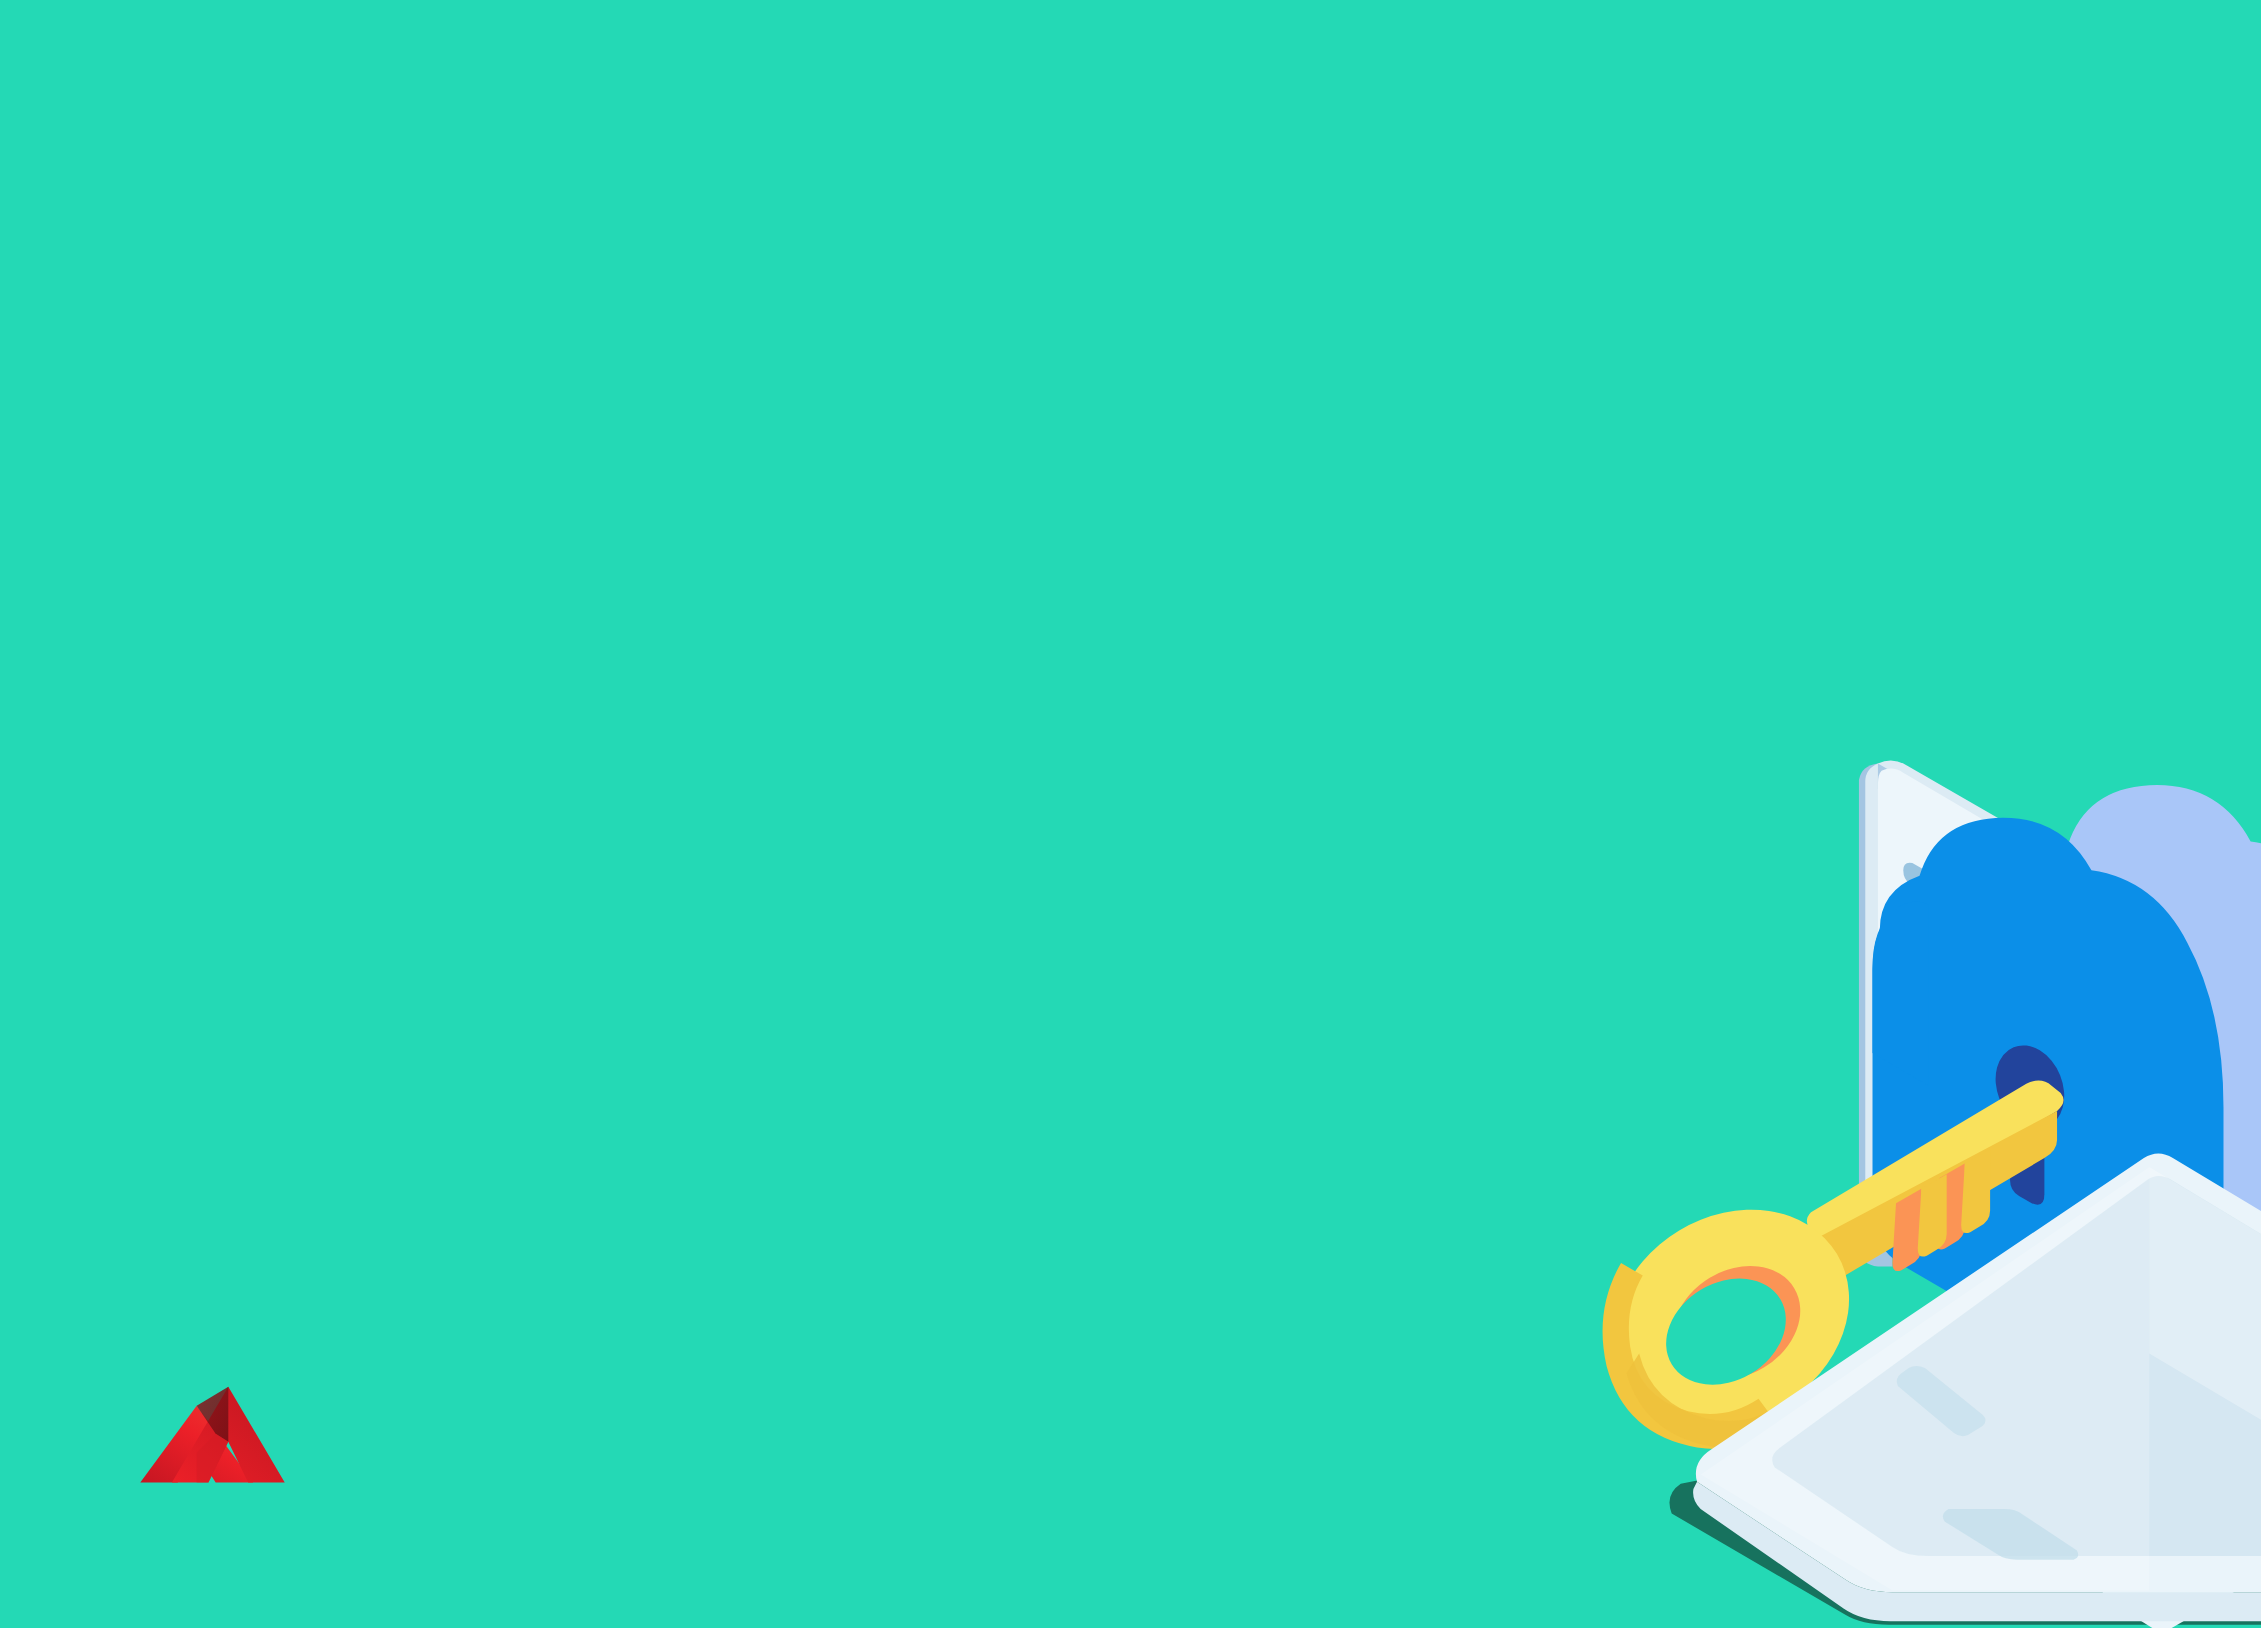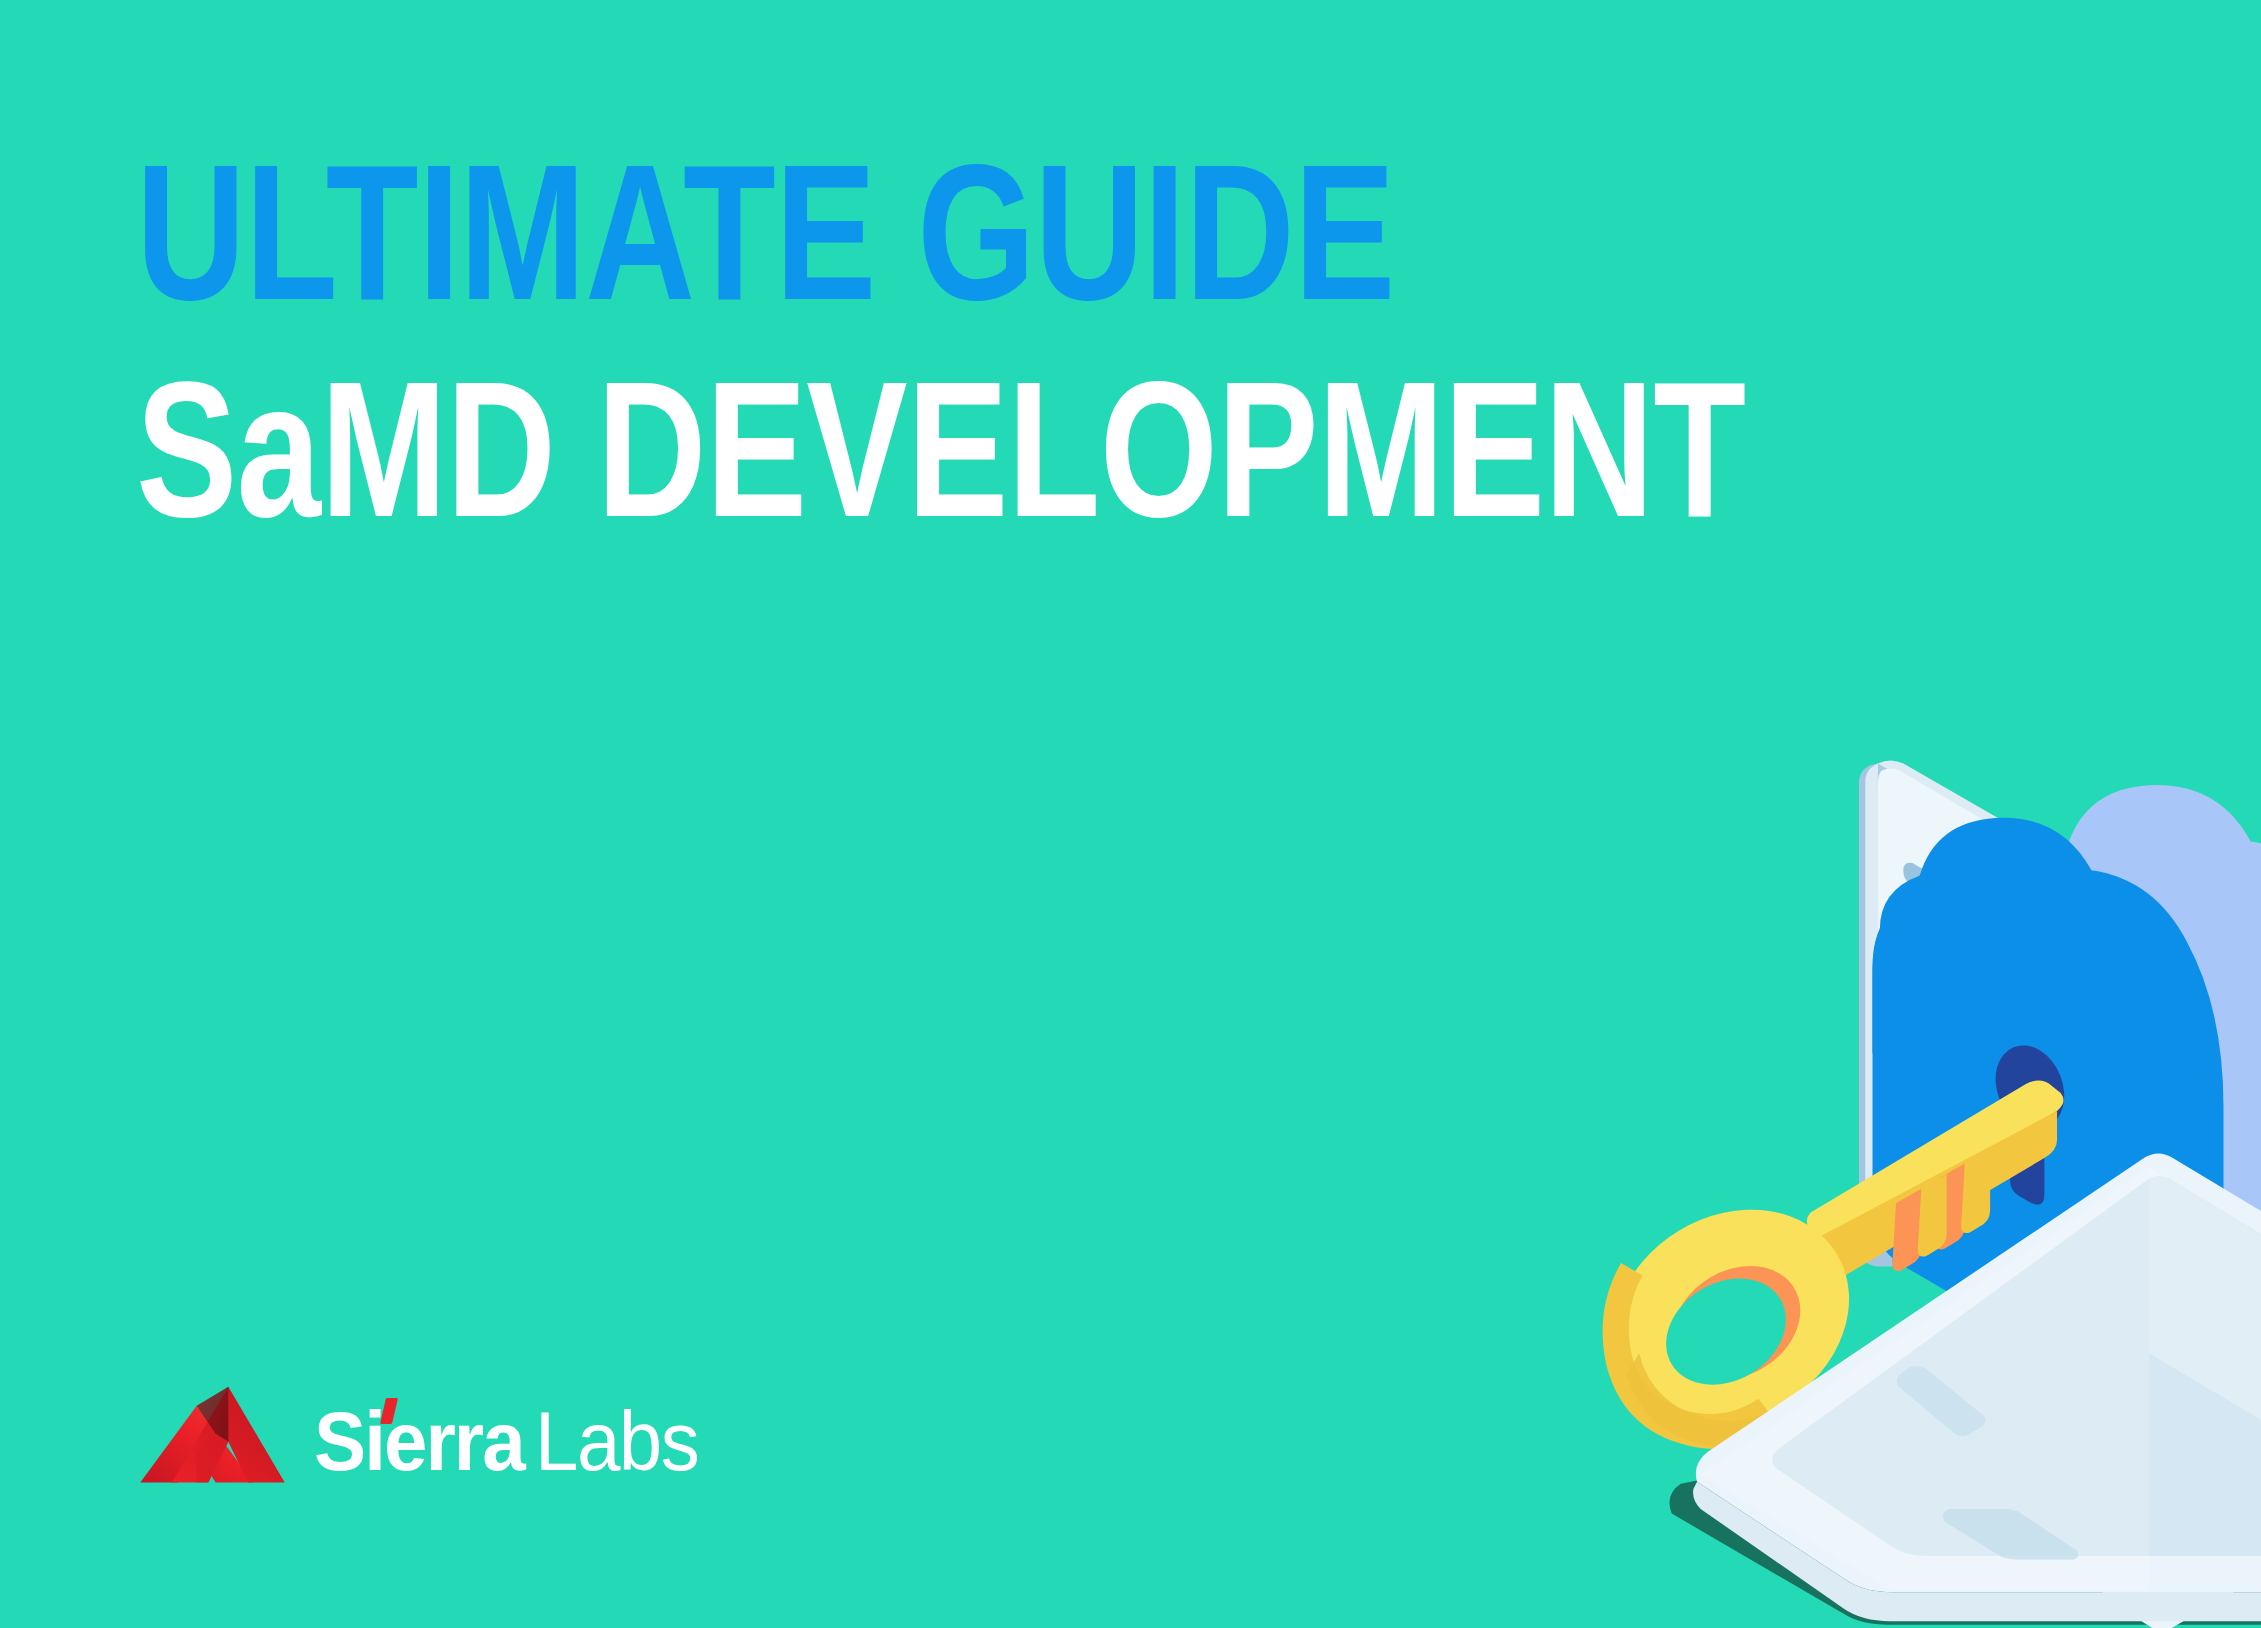--- a/index.html
+++ b/index.html
@@ -99,24 +99,20 @@
     width:1185px;
     height:1054px;
   }
   #illustration svg{display:block;width:100%;height:100%;}
 </style>
 </head>
 <body>
 
 <div id="banner" style="background: rgb(36, 217, 181);">
 
-  <div id="headline">
-    <div class="title-line" id="title-primary" style="color: rgb(13, 151, 236);">ULTIMATE GUIDE</div>
-    <div class="title-line" id="title-secondary" style="color: rgb(255, 255, 255);">SaMD DEVELOPMENT</div>
-  </div>
 
   <div id="logo">
     <svg id="logo-mark" viewBox="0 0 330 250">
       <defs>
         <linearGradient id="gL" x1="0" y1="1" x2="1" y2="0">
           <stop offset="0" stop-color="#C51622"></stop>
           <stop offset="0.55" stop-color="#EC2028"></stop>
           <stop offset="1" stop-color="#EF3B33"></stop>
         </linearGradient>
         <linearGradient id="gR" x1="0" y1="1" x2="1" y2="0">
@@ -129,25 +125,20 @@
         </linearGradient>
       </defs>
 
       <path d="M5 218 L130 48 L255 218 L172 218 L130 152 L88 218 Z" fill="url(#gL)"></path>
 
       <path d="M75 218 L200 6 L325 218 L244 218 L200 128 L156 218 Z" fill="url(#gR)"></path>
 
       <path d="M130 48 L172 110 L200 128 L200 6 Z" fill="url(#gO)" opacity="0.85"></path>
       <path d="M156 218 L200 128 L172 110 L130 152 L130 218 Z" fill="#D51B24" opacity="0.55"></path>
     </svg>
-    <div id="logo-wordmark">
-      <span id="word-sierra">Sierra</span>
-      <span id="word-labs">Labs</span>
-      <span id="logo-accent"></span>
-    </div>
   </div>
 
   <div id="illustration">
     <svg viewBox="0 0 1310 1165" xmlns="http://www.w3.org/2000/svg">
       <defs>
         <clipPath id="shieldClip">
           <path d="M1000 628 L1115 561 L1190 604 L1190 800 Q1190 845 1135 879 L1095 902 L1045 873 Q1000 847 1000 800 Z"></path>
         </clipPath>
       </defs>
 

